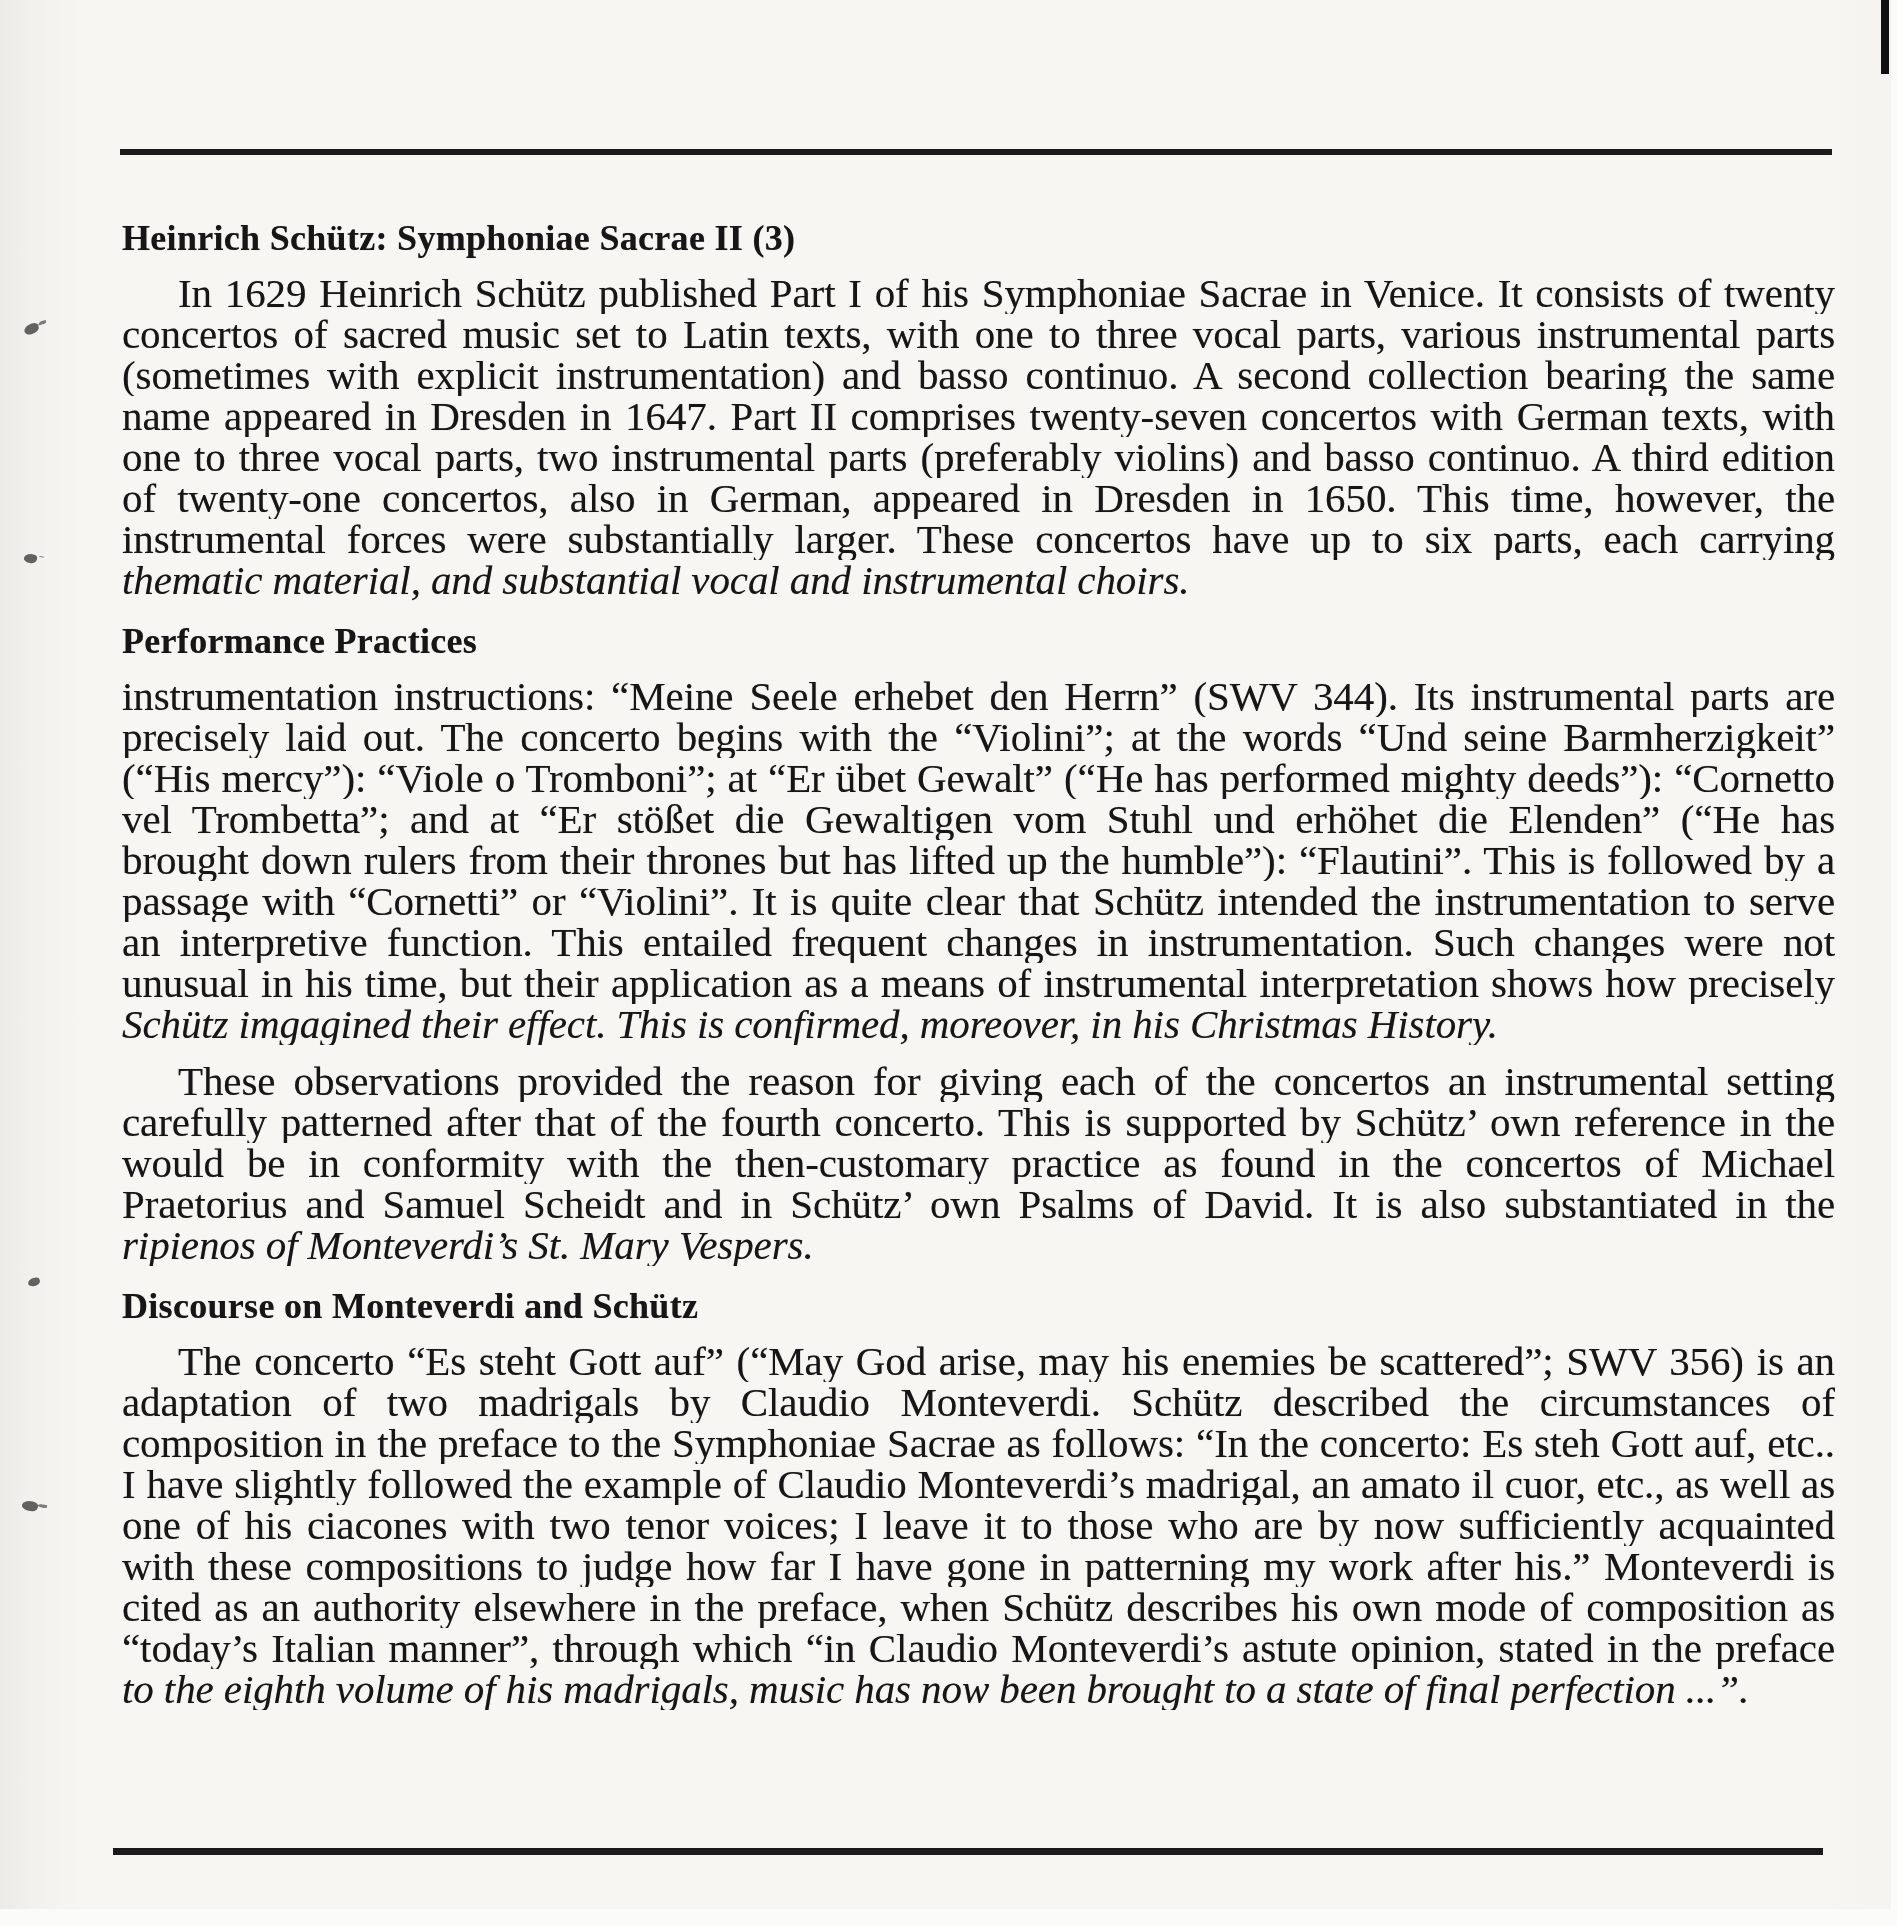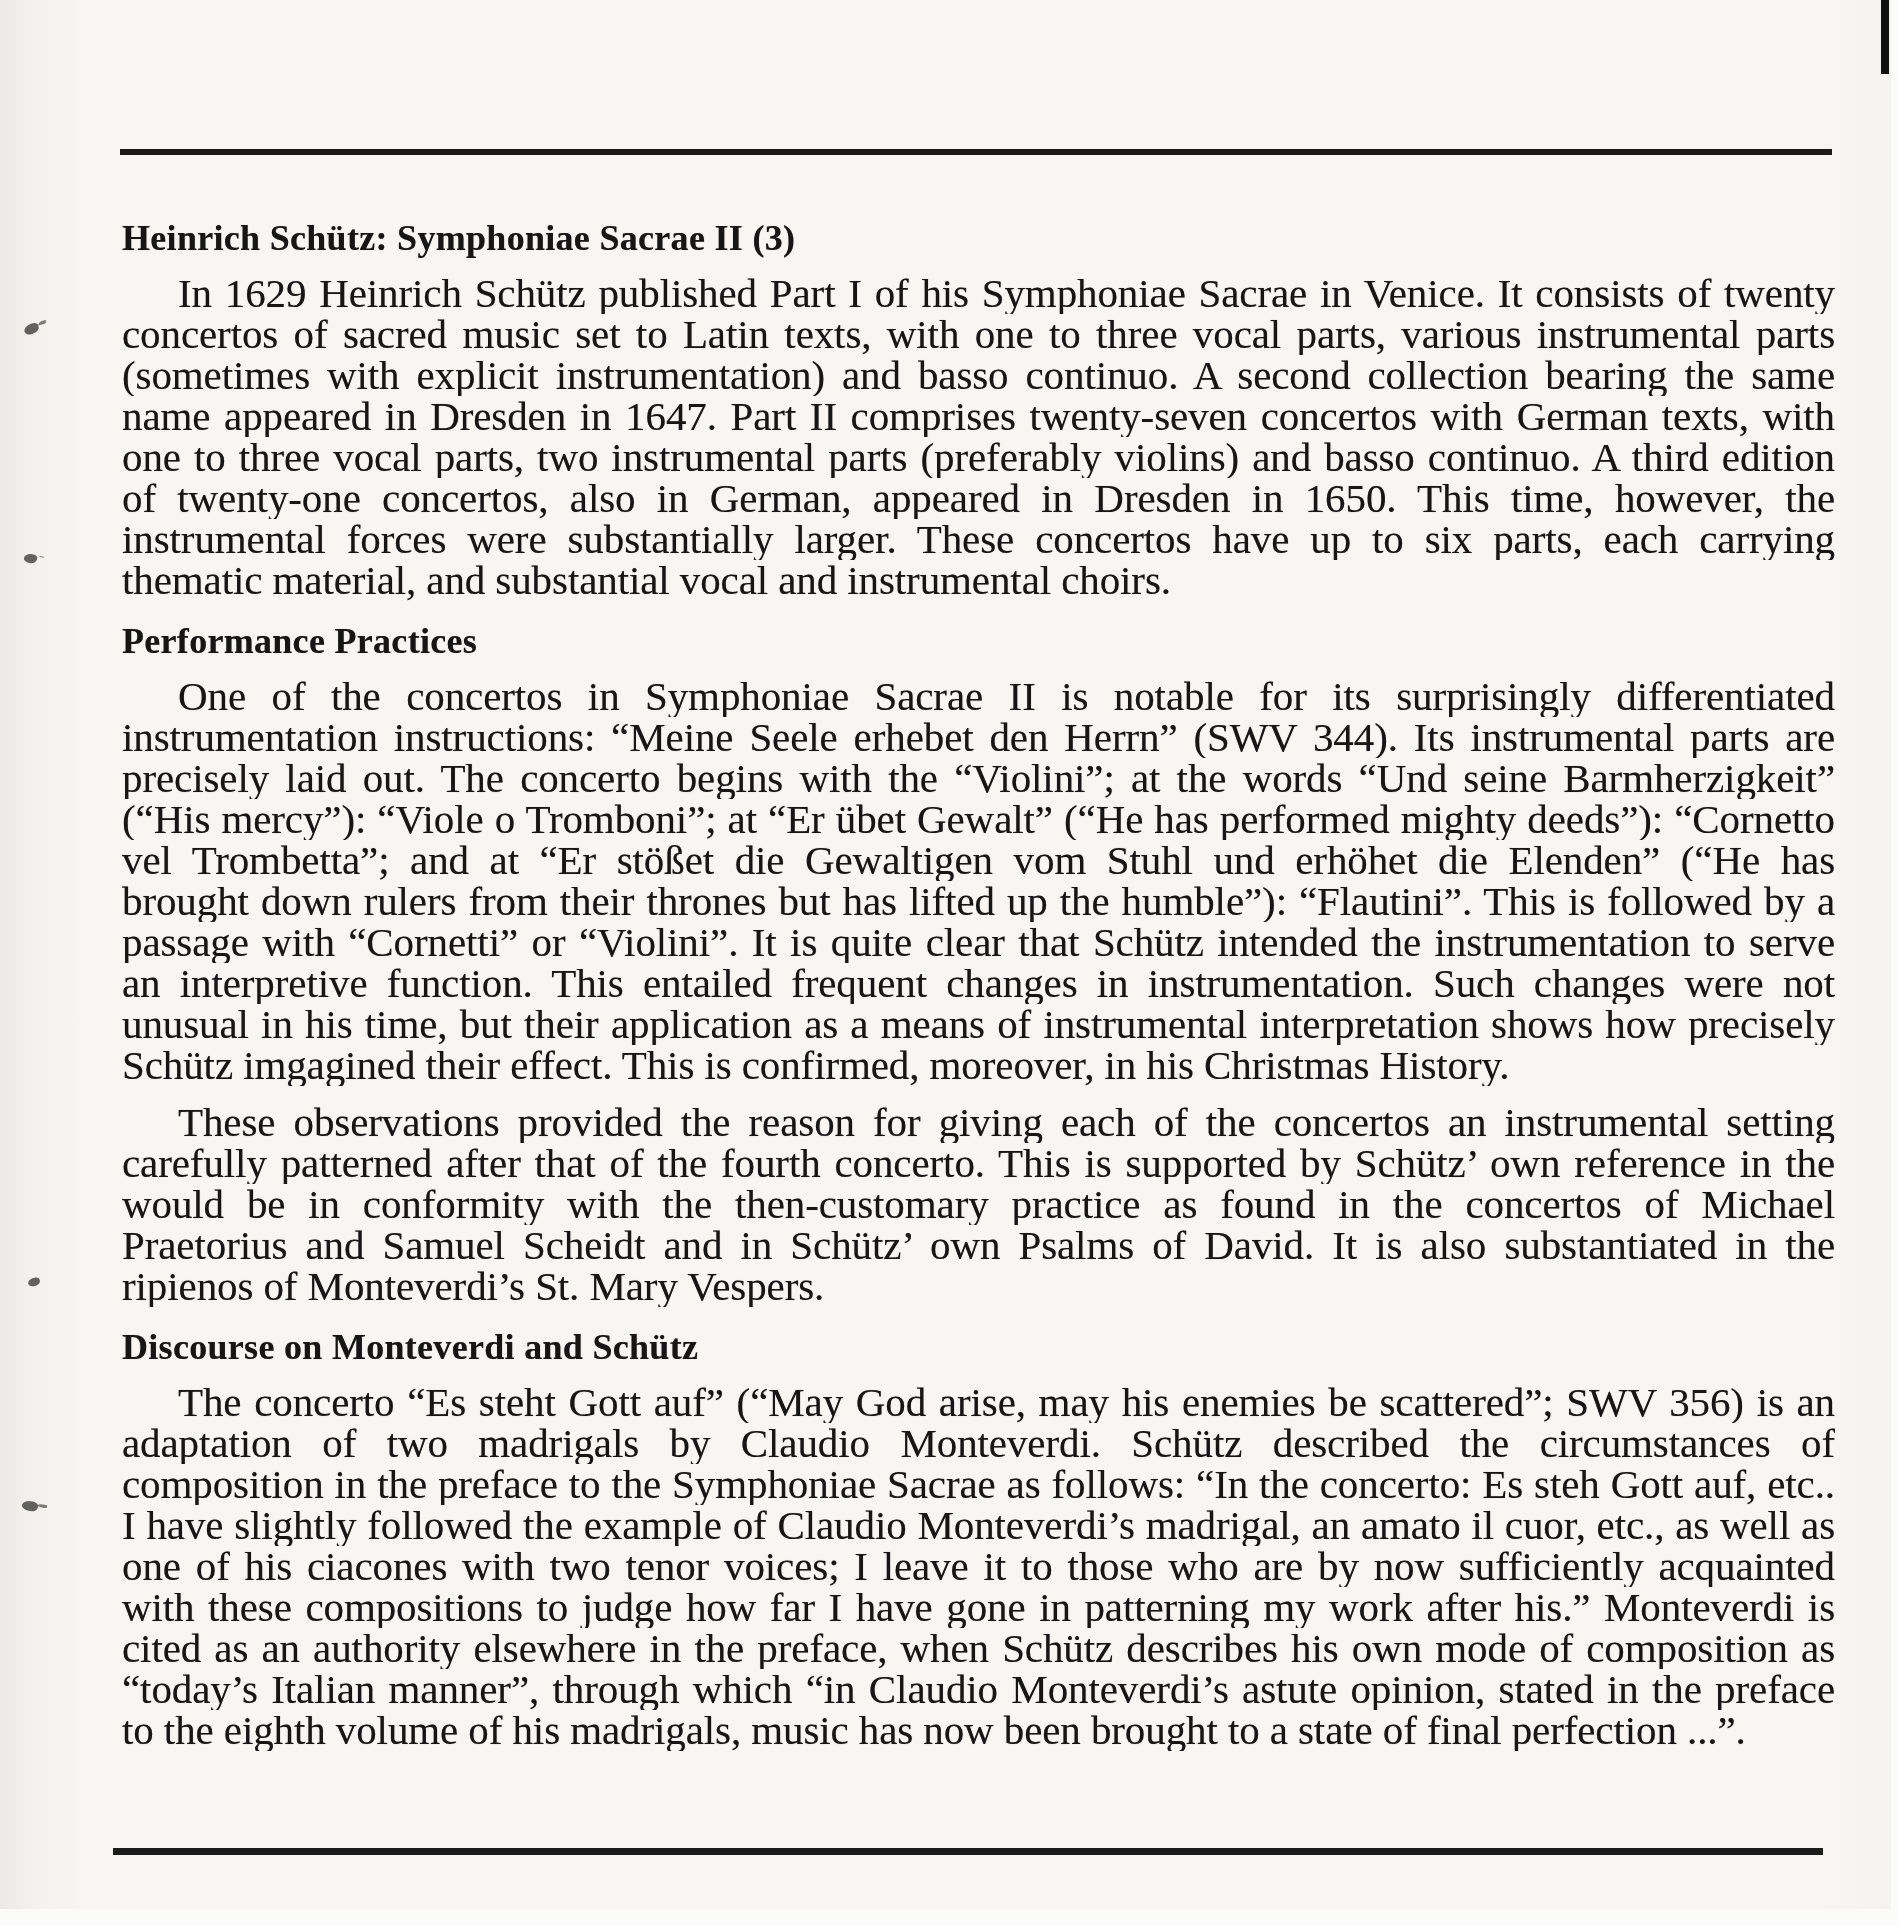--- a/index.html
+++ b/index.html
@@ -47,21 +47,21 @@
   .h1 + .para, .h2 + .para { margin-top: 13px; }
   .line {
     font-size: 41px; line-height: 41px;
     letter-spacing: -0.1px;
     text-align: justify;
     text-align-last: justify;
     overflow: hidden;
     max-height: 41px;
   }
   .line.first { text-indent: 56px; }
-  .line.last { text-align-last: left; }
+  .line.last { text-align-last: left; font-style: italic; }
 
   .stray {
     position: absolute;
     background: #3a3a3a;
     opacity: 0.78;
     border-radius: 65% 40% 55% 45%;
   }
   .stray-1 { left: 24px; top: 324px;  width: 14.5px; height: 10px; transform: rotate(-18deg); box-shadow: 12px -2.6px 0 -3.3px #5a5a5a; }
   .stray-2 { left: 24px; top: 554px;  width: 13px; height: 9.2px; transform: rotate(12deg);  box-shadow: 10.5px -4px 0 -4px #6a6a6a; }
   .stray-3 { left: 28px; top: 1278px; width: 12px; height: 8px; transform: rotate(-10deg); box-shadow: 9.2px -2px 0 -4px #6a6a6a; }
@@ -84,21 +84,20 @@
         <div class="line">concertos of sacred music set to Latin texts, with one to three vocal parts, various instrumental parts</div>
         <div class="line">(sometimes with explicit instrumentation) and basso continuo. A second collection bearing the same</div>
         <div class="line">name appeared in Dresden in 1647. Part II comprises twenty-seven concertos with German texts, with</div>
         <div class="line">one to three vocal parts, two instrumental parts (preferably violins) and basso continuo. A third edition</div>
         <div class="line">of twenty-one concertos, also in German, appeared in Dresden in 1650. This time, however, the</div>
         <div class="line">instrumental forces were substantially larger. These concertos have up to six parts, each carrying</div>
         <div class="line last">thematic material, and substantial vocal and instrumental choirs.</div>
       </div>
       <div class="h2">Performance Practices</div>
       <div class="para">
-        <div class="line first">One of the concertos in Symphoniae Sacrae II is notable for its surprisingly differentiated</div>
         <div class="line">instrumentation instructions: “Meine Seele erhebet den Herrn” (SWV 344). Its instrumental parts are</div>
         <div class="line">precisely laid out. The concerto begins with the “Violini”; at the words “Und seine Barmherzigkeit”</div>
         <div class="line">(“His mercy”): “Viole o Tromboni”; at “Er übet Gewalt” (“He has performed mighty deeds”): “Cornetto</div>
         <div class="line">vel Trombetta”; and at “Er stößet die Gewaltigen vom Stuhl und erhöhet die Elenden” (“He has</div>
         <div class="line">brought down rulers from their thrones but has lifted up the humble”): “Flautini”. This is followed by a</div>
         <div class="line">passage with “Cornetti” or “Violini”. It is quite clear that Schütz intended the instrumentation to serve</div>
         <div class="line">an interpretive function. This entailed frequent changes in instrumentation. Such changes were not</div>
         <div class="line">unusual in his time, but their application as a means of instrumental interpretation shows how precisely</div>
         <div class="line last">Schütz imgagined their effect. This is confirmed, moreover, in his Christmas History.</div>
       </div>

